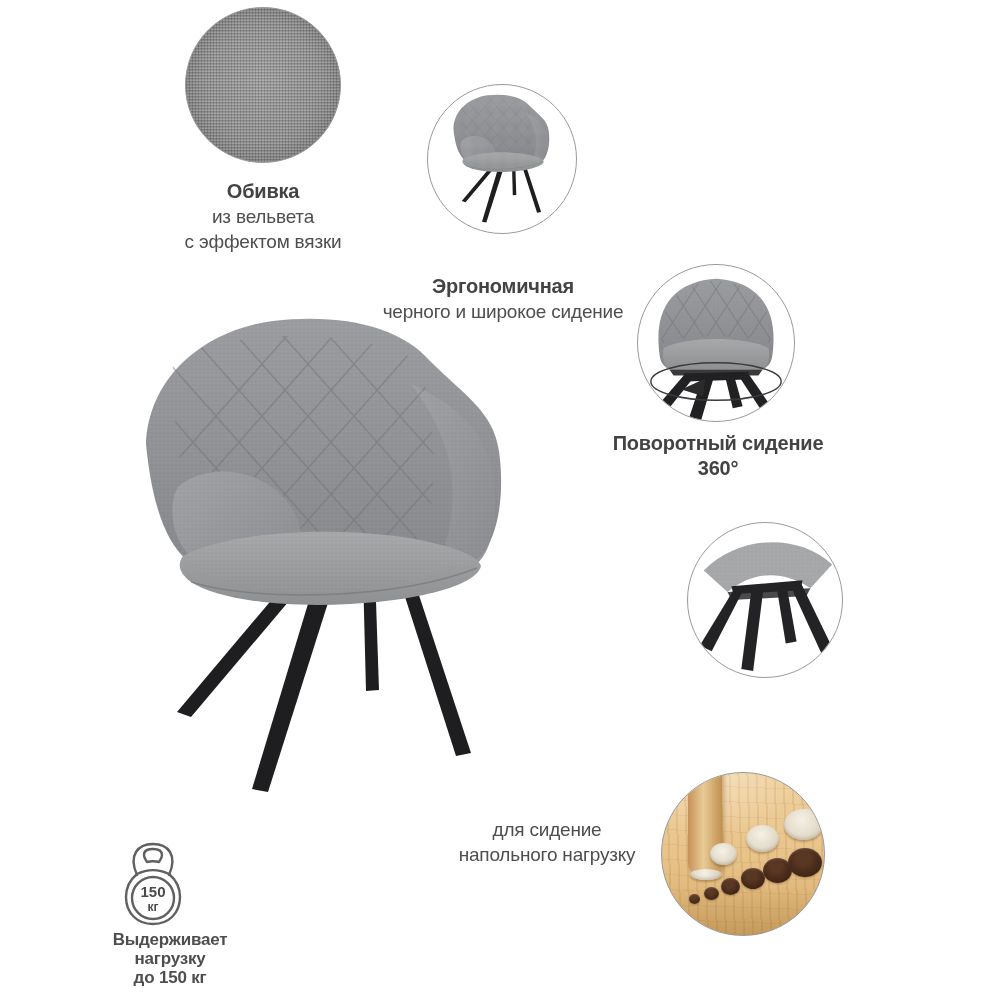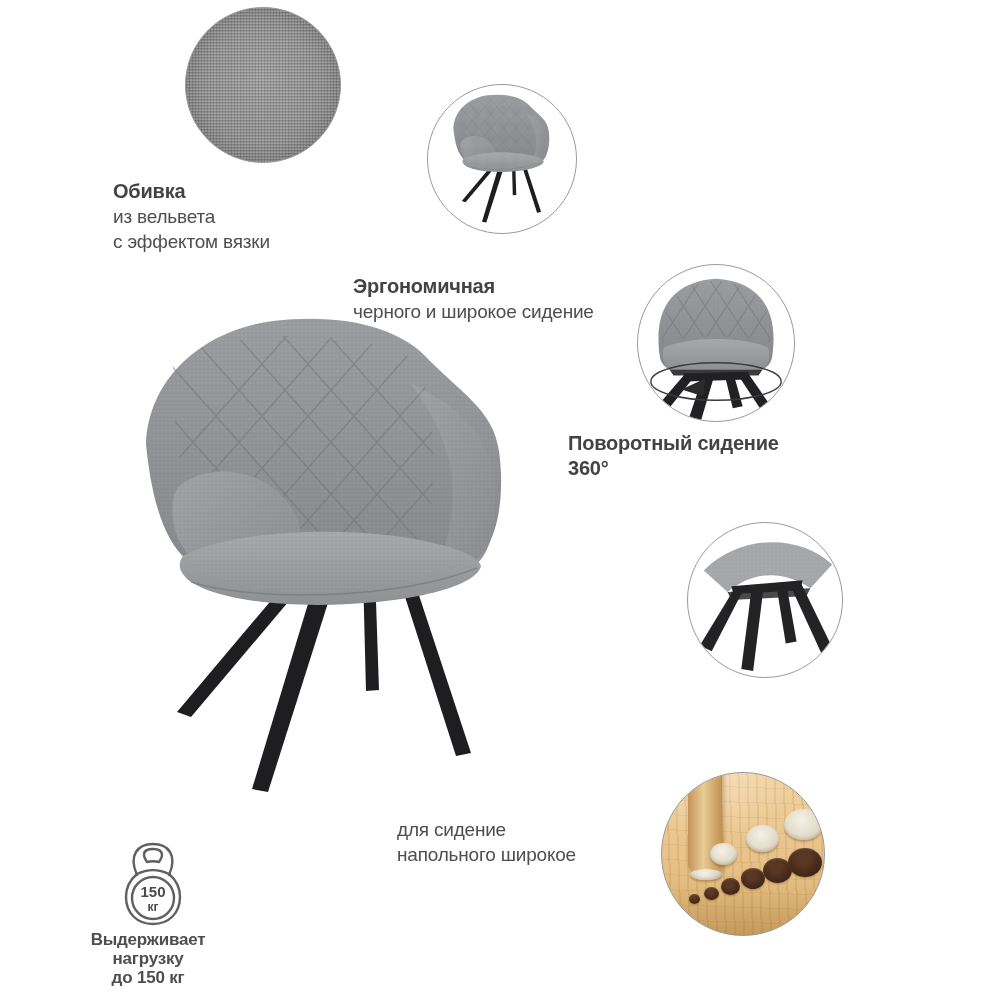--- a/index.html
+++ b/index.html
@@ -43,21 +43,21 @@
   .pad.white{
     background:radial-gradient(circle at 45% 35%,#f6f1e6,#ddd4c1 75%,#c9bfa9);
     box-shadow:0 2px 2px rgba(110,70,20,.35), inset 0 -2px 3px rgba(0,0,0,.12);
   }
   .pad.brown{
     background:radial-gradient(circle at 45% 35%,#5a3722 25%,#3a2114 80%);
     box-shadow:0 1px 2px rgba(90,55,15,.4), inset 0 1px 2px rgba(255,255,255,.18);
   }
   
   .caption{
-    position:absolute;color:#4e4e4e;
+    position:absolute;text-align:center;color:#4e4e4e;
     font-size:19px;line-height:25px;letter-spacing:-0.2px;
   }
   .caption .h{display:block;font-weight:bold;color:#434343;font-size:20px;}
   .caption .l{display:block;}
   .load-caption{
     position:absolute;text-align:center;color:#4e4e4e;font-weight:bold;
     font-size:17px;line-height:19px;letter-spacing:-0.2px;
   }
   .load-caption .l{display:block;}
   
@@ -221,21 +221,21 @@
         <polygon points="46,68 58,64 24,130 12,124"></polygon>
         <polygon points="64,70 76,70 66,150 54,148"></polygon>
         <polygon points="90,66 100,64 110,120 99,122"></polygon>
         <polygon points="104,64 114,60 148,130 136,134"></polygon>
       </g>
     </svg>
   </div>
 
   <div class="caption" style="left:397px;top:817px;width:300px;">
     <span class="l">для сидение</span>
-    <span class="l">напольного широкое</span>
+    <span class="l">напольного нагрузку</span>
   </div>
   <div class="circle pads-circle" style="left:661px;top:772px;width:164px;height:164px;">
     <div class="wleg"></div>
     <div class="pad white" style="left:28px;top:96px;width:32px;height:11px;border-radius:50%;"></div>
     <div class="pad white" style="left:48px;top:70px;width:27px;height:22px;"></div>
     <div class="pad white" style="left:84px;top:52px;width:33px;height:27px;"></div>
     <div class="pad white" style="left:122px;top:36px;width:39px;height:31px;"></div>
     <div class="pad brown" style="left:27px;top:121px;width:11px;height:10px;"></div>
     <div class="pad brown" style="left:42px;top:114px;width:15px;height:13px;"></div>
     <div class="pad brown" style="left:59px;top:105px;width:19px;height:17px;"></div>
@@ -250,19 +250,19 @@
   </svg>
 
   <svg class="abs" style="left:123px;top:841px;" width="60" height="86" viewBox="0 0 60 86">
     <path class="kb" d="M 14 34 C 5 14 15 3 30 3 C 45 3 55 14 46 34"></path>
     <path class="kb" d="M 21 14 C 21 9 25 8 30 8 C 35 8 39 9 39 14 C 39 17 37 19 36 21 C 32 20 28 20 24 21 C 23 19 21 17 21 14 Z"></path>
     <path class="kb" d="M 14 33 C 8 38 3 46 3 56 C 3 72 14 83 30 83 C 46 83 57 72 57 56 C 57 46 52 38 46 33 C 36 28 24 28 14 33 Z"></path>
     <circle class="kb" cx="30" cy="57" r="21" stroke-width="2"></circle>
     <text class="kbt1" x="30" y="56" text-anchor="middle">150</text>
     <text class="kbt2" x="30" y="70" text-anchor="middle">кг</text>
   </svg>
-  <div class="load-caption" style="left:48px;top:930px;width:200px;">
+  <div class="load-caption" style="left:70px;top:930px;width:200px;">
     <span class="l">Выдерживает</span>
     <span class="l">нагрузку</span>
     <span class="l">до 150 кг</span>
   </div>
 
 </div>
 
 </body></html>

